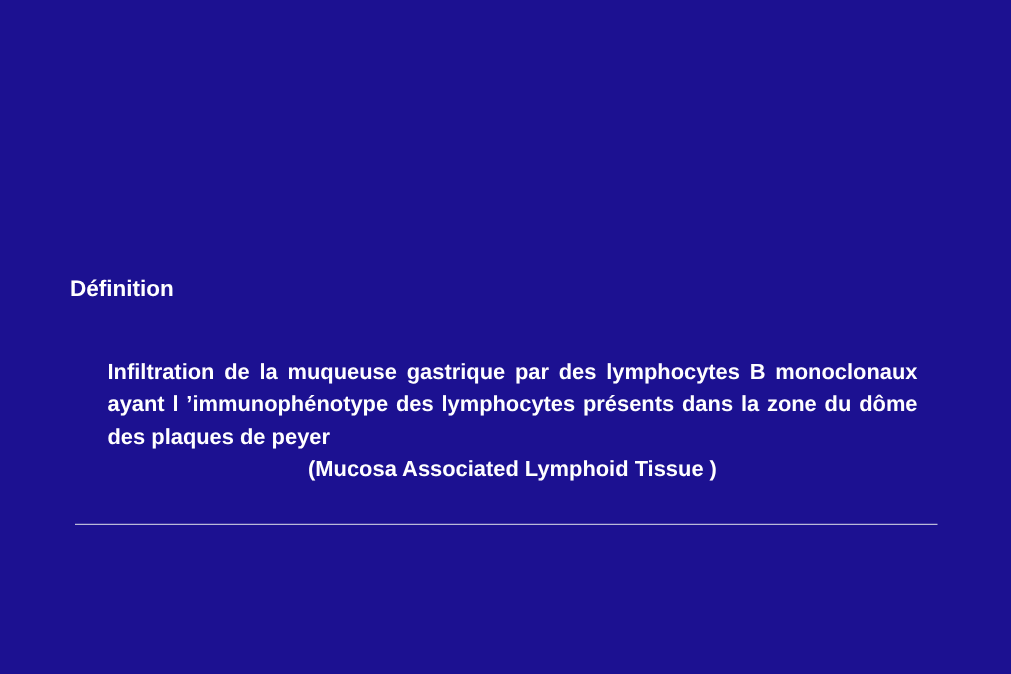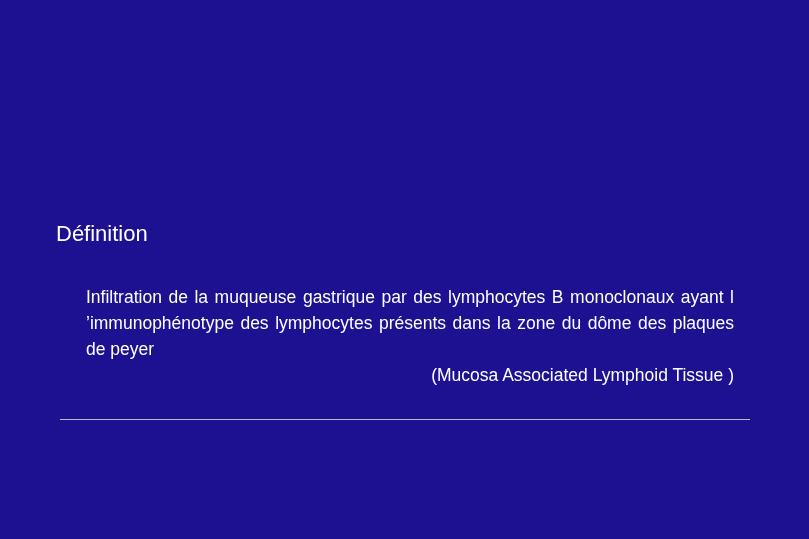--- a/index.html
+++ b/index.html
@@ -30,40 +30,41 @@
     font-size: 19.5px;
     font-weight: bold;
     letter-spacing: 0.2px;
     white-space: nowrap;
   }
   .section-heading {
     position: absolute;
     left: 56px;
     top: 221px;
     color: #ffffff;
-    font-size: 22px;
-    font-weight: normal;
+    font-size: 18px;
+    font-weight: bold;
   }
   .body-block {
     position: absolute;
     left: 86px;
     top: 284px;
     width: 648px;
     color: #ffffff;
     font-size: 17.5px;
     line-height: 26px;
     text-align: justify;
+    font-weight: bold;
   }
   .body-block p {
     margin: 0;
     text-align: justify;
     text-justify: inter-word;
   }
   .body-block p.last {
-    text-align: right;
+    text-align: center;
   }
   .divider {
     position: absolute;
     left: 60px;
     top: 419px;
     width: 690px;
     height: 1px;
     background: #b9b9d8;
   }
 </style>

